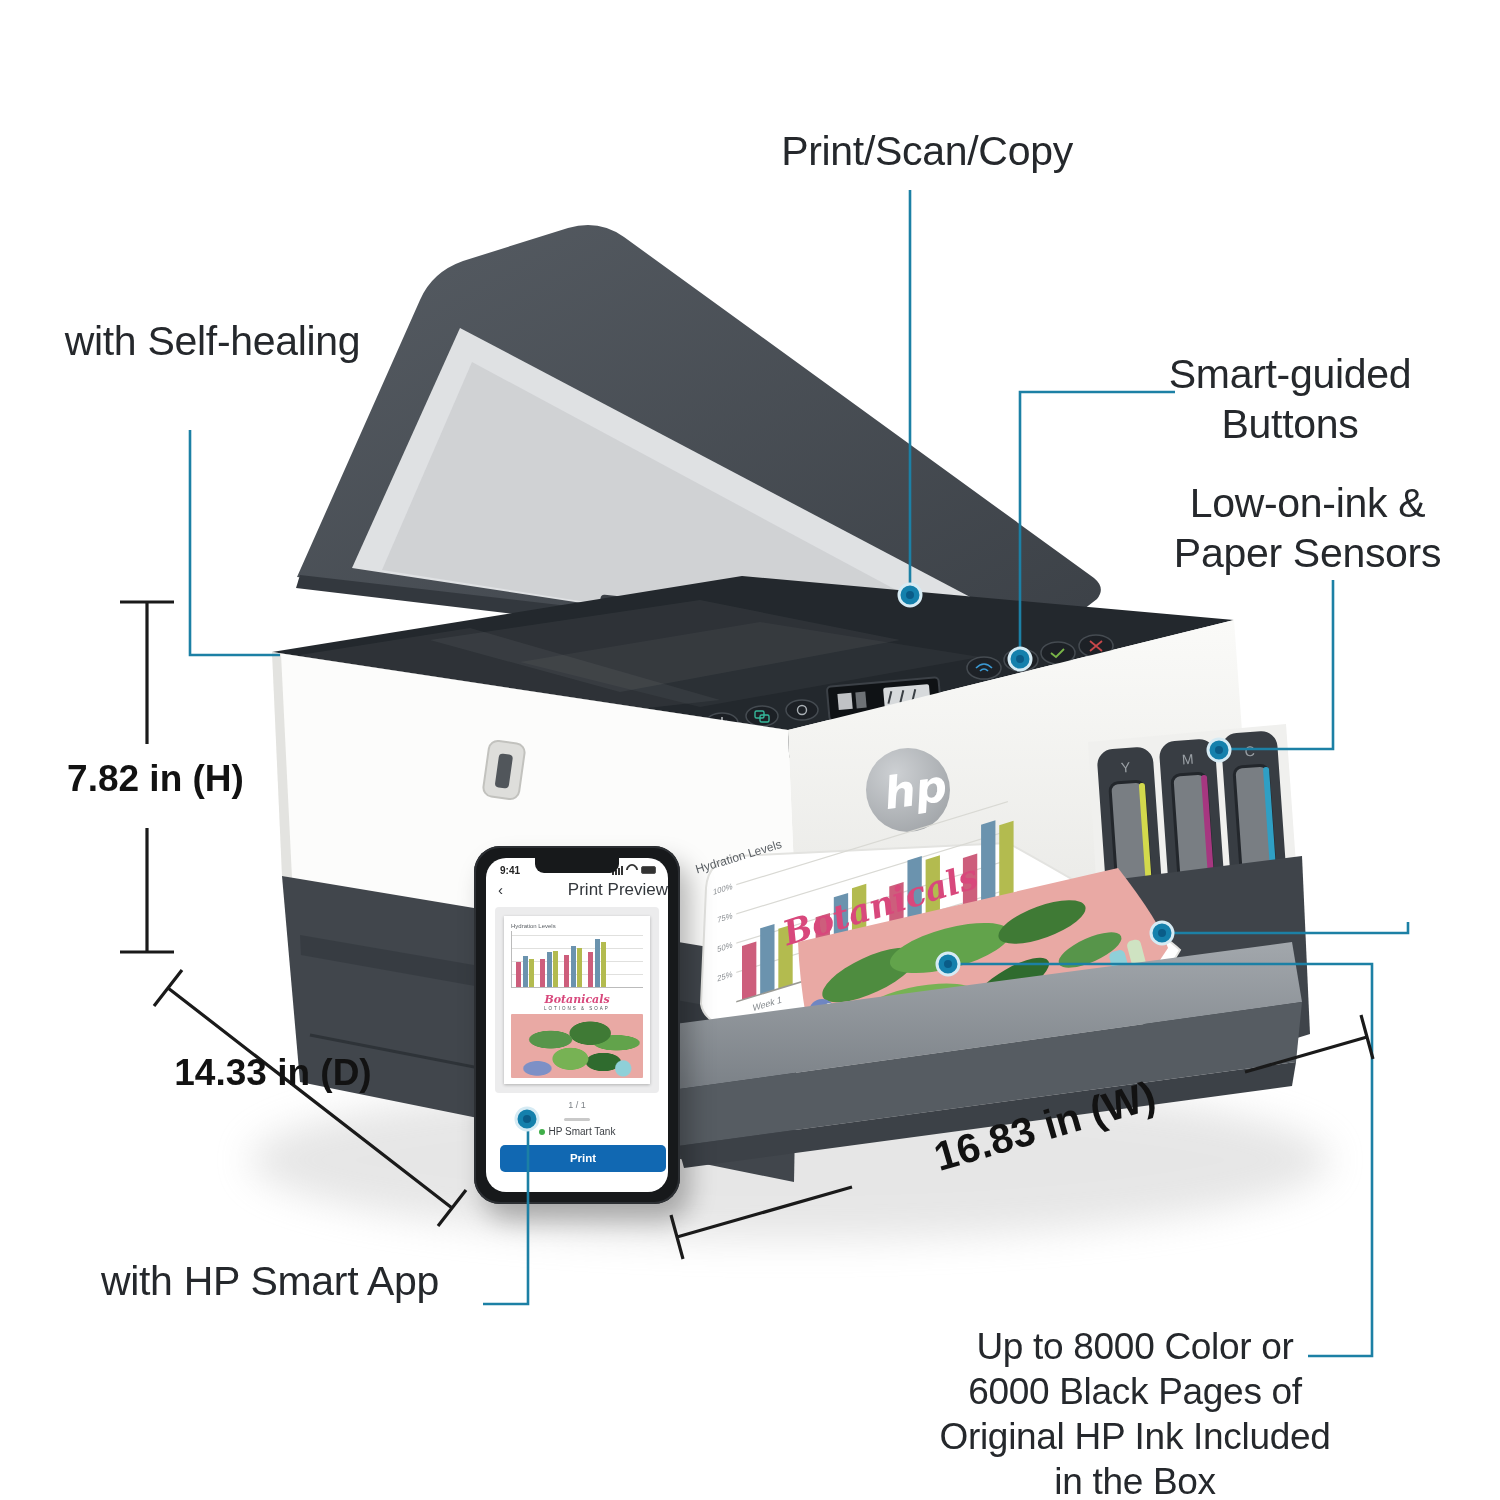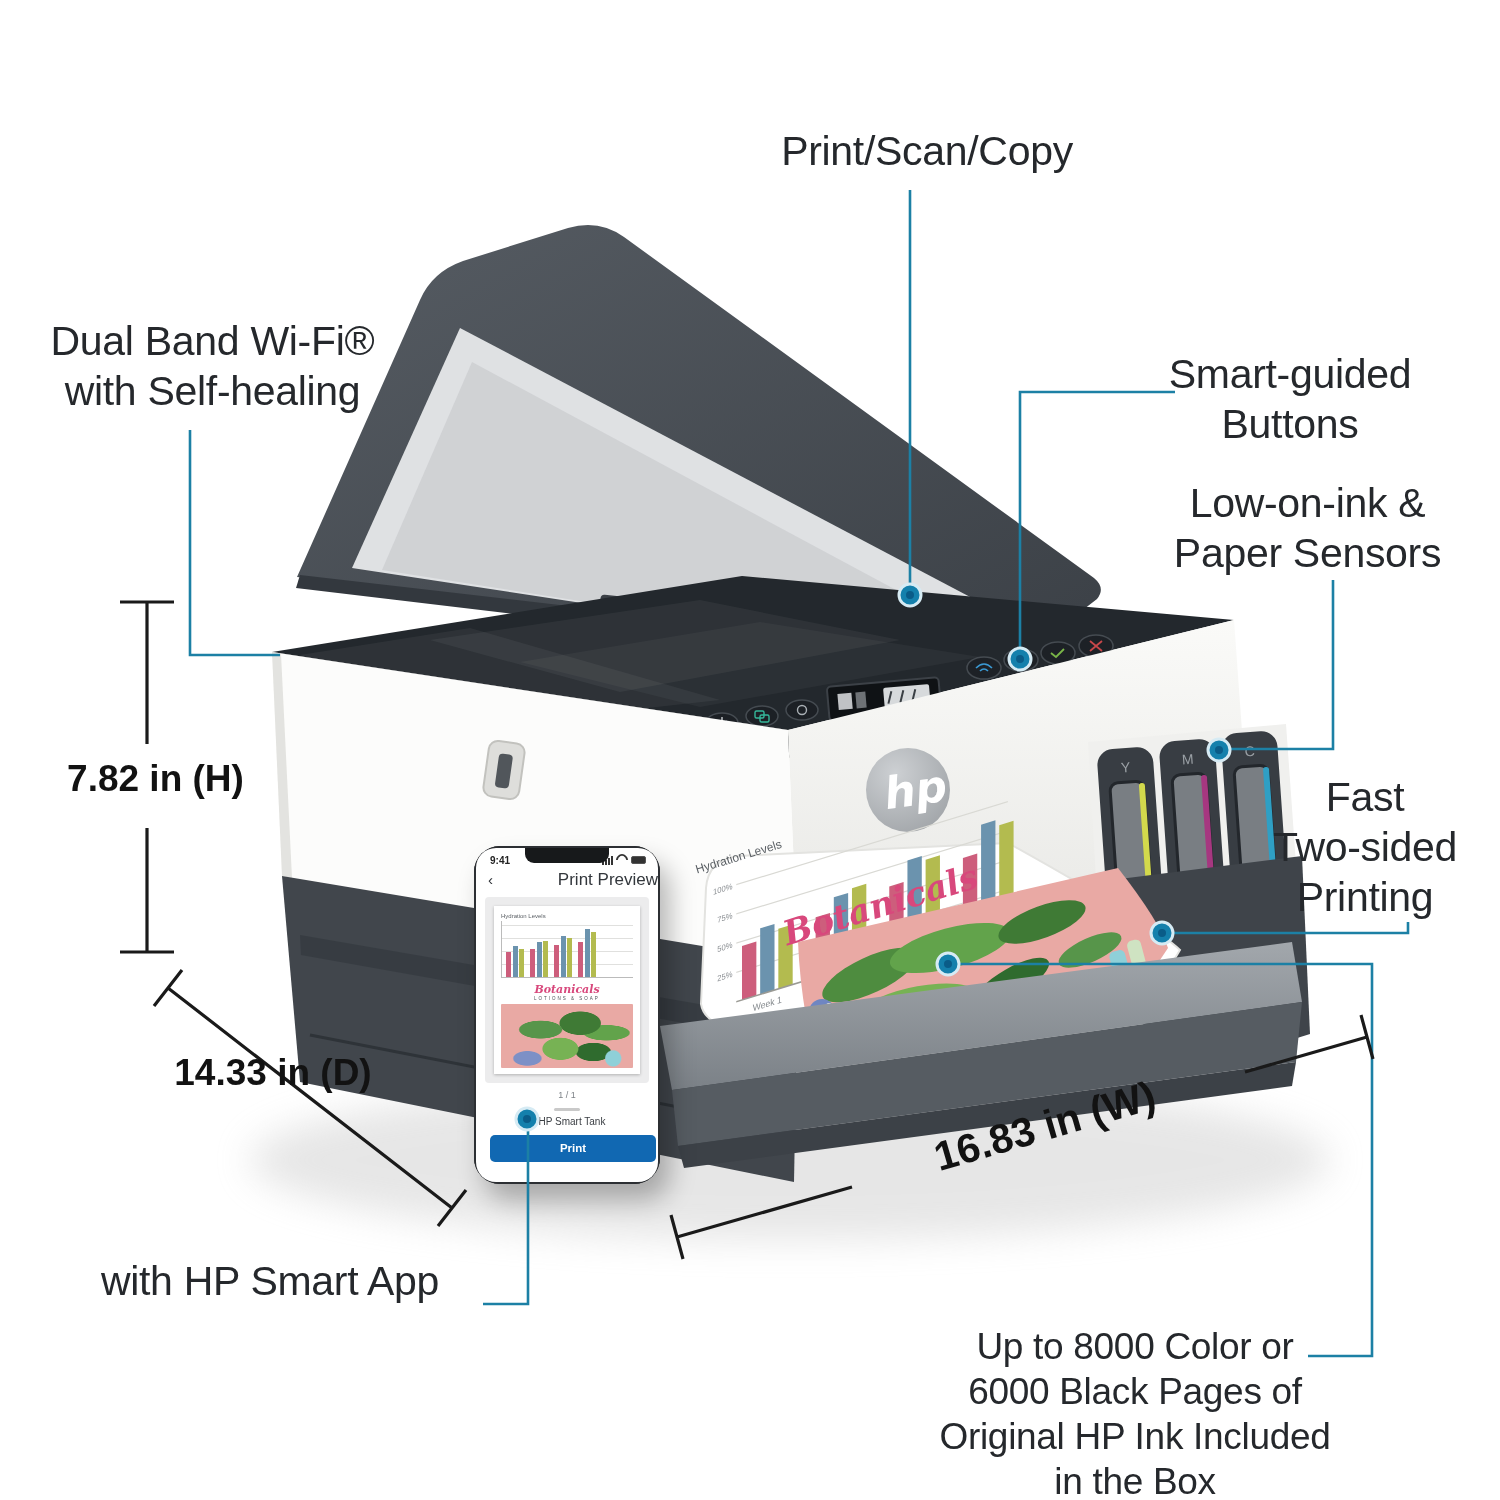--- a/index.html
+++ b/index.html
@@ -8,21 +8,21 @@
   svg.layer{position:absolute;left:0;top:0;}
   #base-svg{z-index:1;}
   #overlay-svg{z-index:3;pointer-events:none;}
   .lbl{position:absolute;z-index:4;color:#25282c;font-size:41px;line-height:1.22;
        text-align:center;font-weight:400;letter-spacing:-0.3px;}
   .lbl-sm{font-size:37px;margin-top:34px;}
   .dim{position:absolute;z-index:4;color:#121212;font-weight:bold;font-size:37px;text-align:center;}
   .dim-w{font-size:41px;transform:rotate(-16.2deg);}
   
   .phone{position:absolute;z-index:2;left:474px;top:846px;width:182px;height:334px;
-         background:#17191b;border-radius:26px;padding:2px;
+         background:#17191b;border-radius:26px;padding:12px;
          box-shadow:10px 16px 26px rgba(0,0,0,.28), 0 0 0 2px #2c2f33 inset;}
   .phone-screen{position:relative;width:100%;height:100%;background:#ffffff;border-radius:20px;
                 overflow:hidden;display:flex;flex-direction:column;}
   .notch{position:absolute;top:0;left:50%;transform:translateX(-50%);width:84px;height:15px;
          background:#17191b;border-radius:0 0 9px 9px;}
   .status-row{display:flex;justify-content:space-between;align-items:center;
               padding:4px 12px 0 14px;height:16px;}
   .status-time{font-size:10px;font-weight:bold;color:#222;}
   .status-icons{display:flex;align-items:center;gap:3px;}
   .sig{display:flex;align-items:flex-end;gap:1px;}
@@ -343,35 +343,29 @@
       <path d="M147,602 L147,744 M147,828 L147,952 M120,602 L174,602 M120,952 L174,952"></path>
       <path d="M168,988 L452,1208 M182,970 L154,1006 M466,1190 L438,1226"></path>
       <path d="M677,1237 L852,1187 M1245,1072 L1367,1037 M683,1259 L671,1215 M1373,1059 L1361,1015"></path>
     </g>
   </svg>
 
   <div class="lbl" style="left:632px;top:126px;width:590px;">
     <span>Print/Scan/Copy</span>
   </div>
   <div class="lbl" style="left:15px;top:316px;width:395px;">
-    <div>Dual Band Wi-Fi®</div>
     <div>with Self-healing</div>
   </div>
   <div class="lbl" style="left:1125px;top:342px;width:330px;margin-top:7px;">
     <div>Smart-guided</div>
     <div>Buttons</div>
   </div>
   <div class="lbl" style="left:1120px;top:478px;width:375px;">
     <div>Low-on-ink &amp;</div>
     <div>Paper Sensors</div>
-  </div>
-  <div class="lbl" style="left:1235px;top:772px;width:260px;">
-    <div>Fast</div>
-    <div>Two-sided</div>
-    <div>Printing</div>
   </div>
   <div class="lbl" style="left:55px;top:1256px;width:430px;">
     <div>with HP Smart App</div>
   </div>
   <div class="lbl lbl-sm" style="left:905px;top:1290px;width:460px;">
     <div>Up to 8000 Color or</div>
     <div>6000 Black Pages of</div>
     <div>Original HP Ink Included</div>
     <div>in the Box</div>
   </div>

